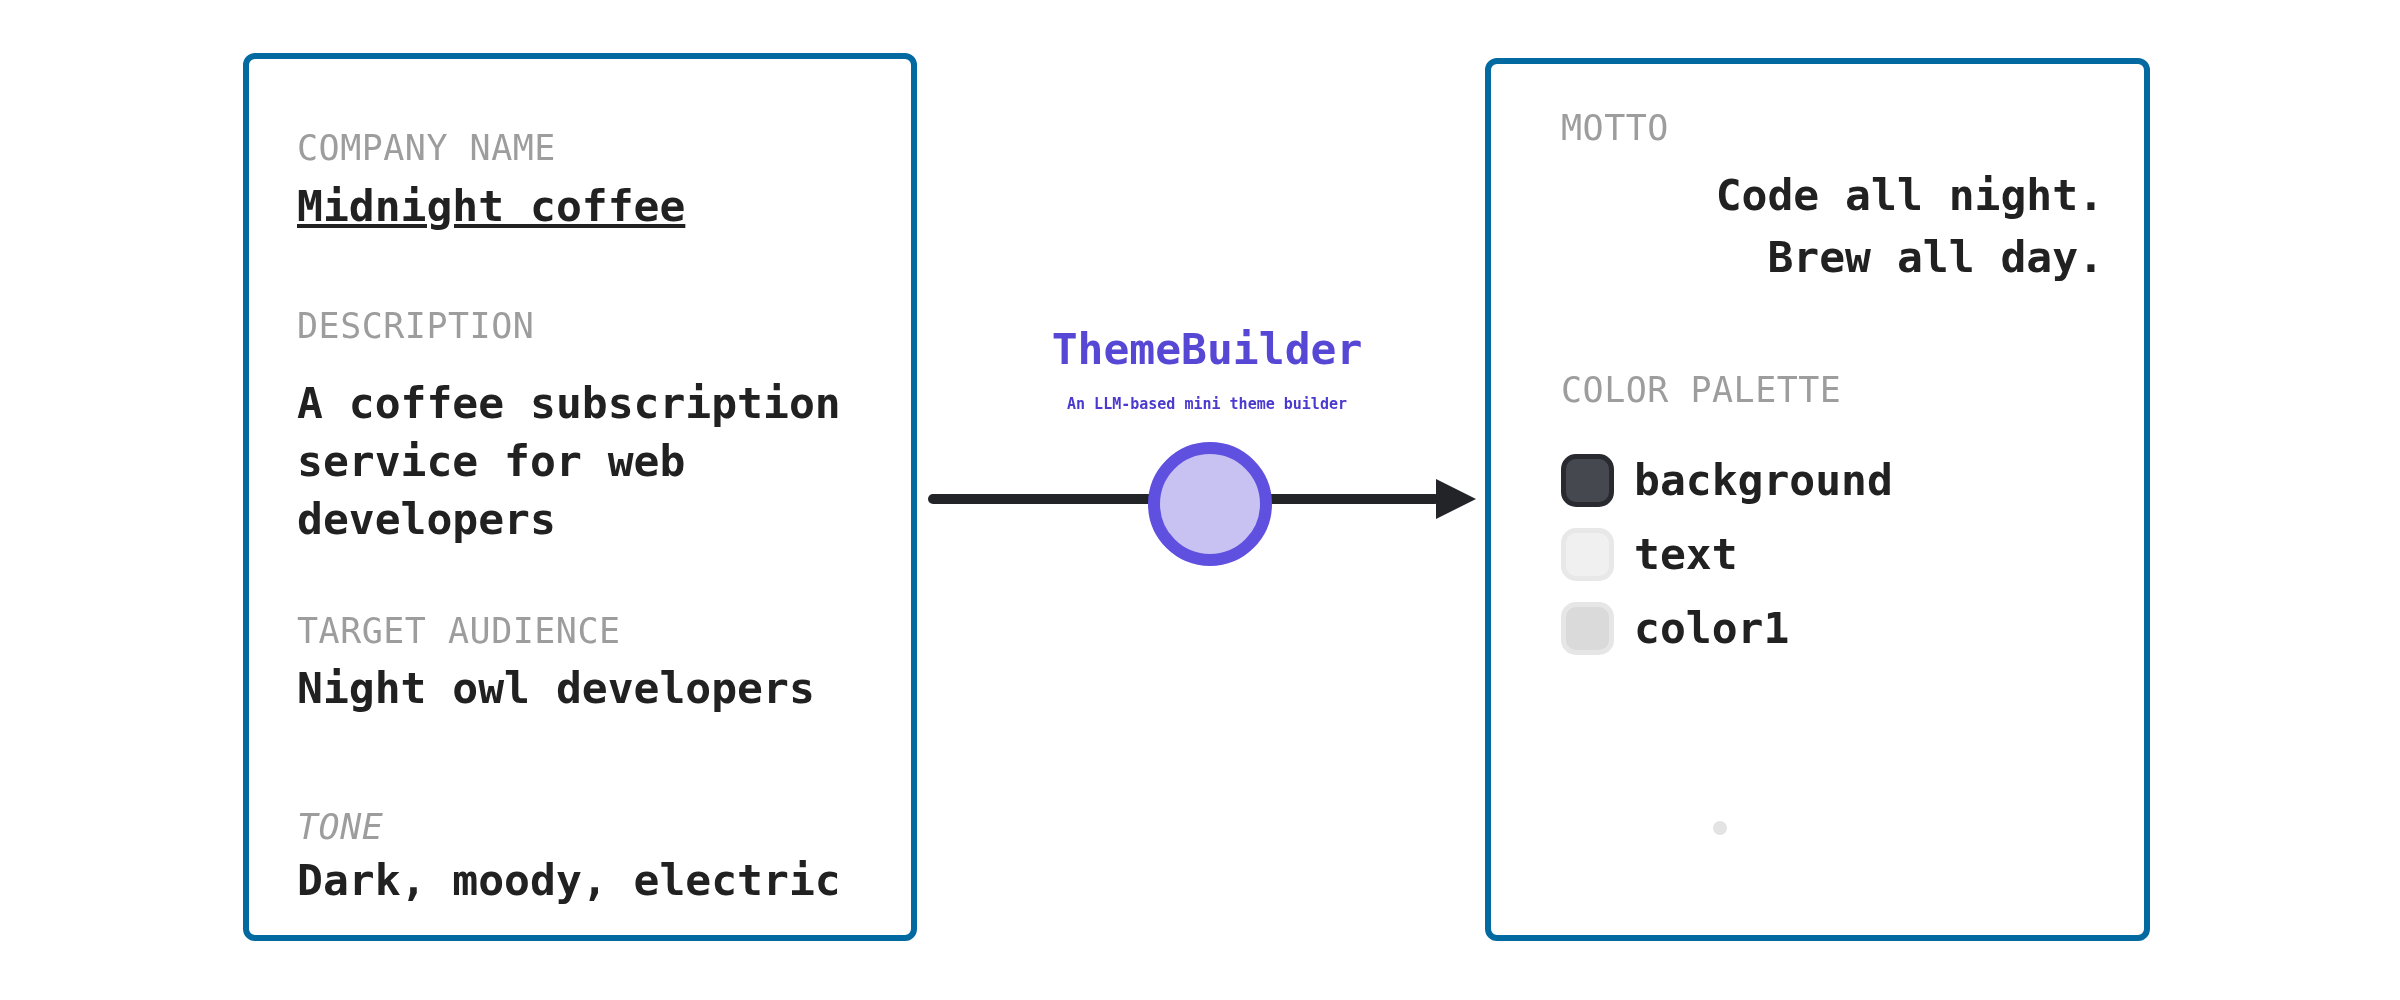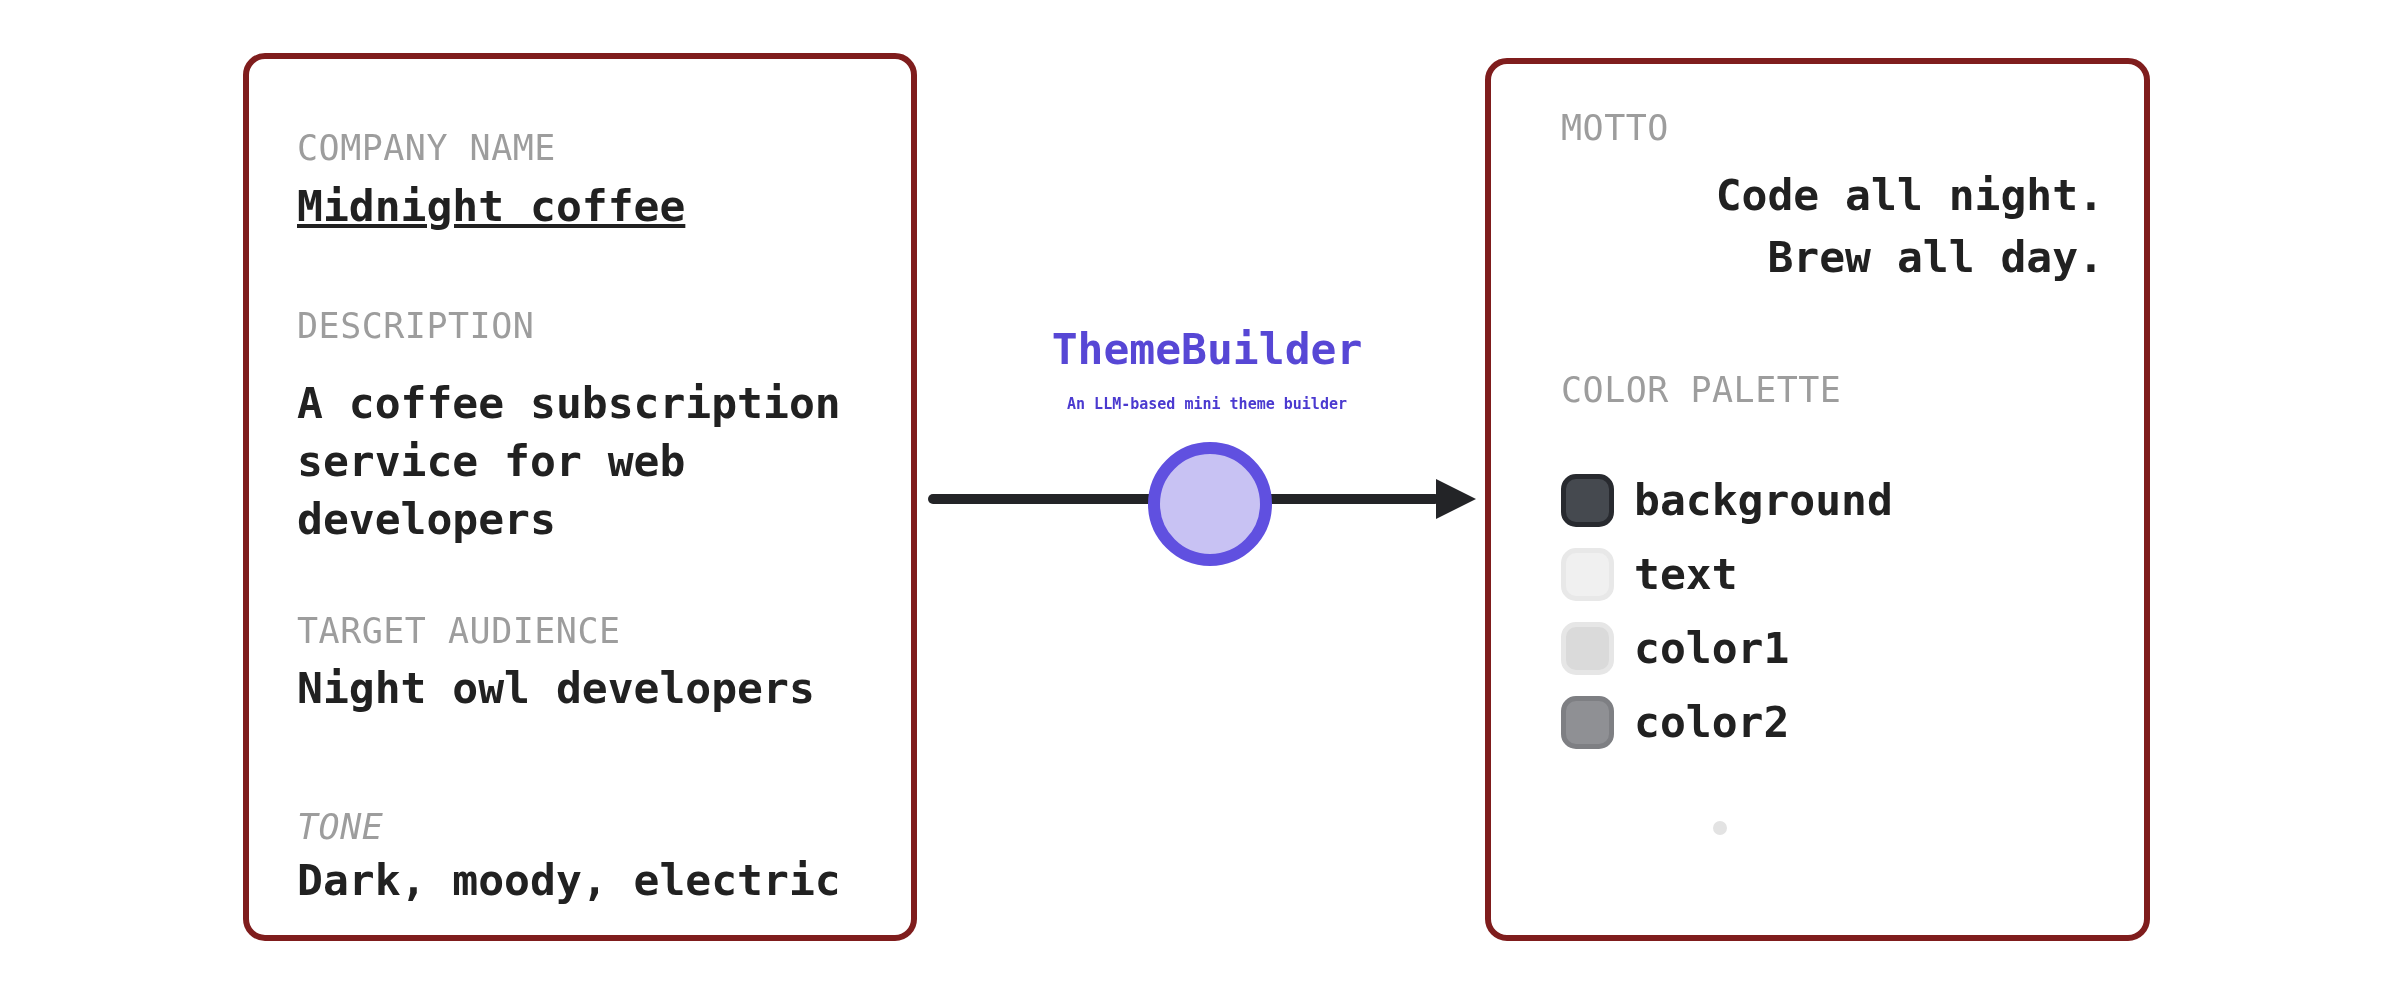--- a/index.html
+++ b/index.html
@@ -10,22 +10,22 @@
     position: relative;
     overflow: hidden;
   }
   .canvas { position: absolute; inset: 0; }
 
   
   .card {
     position: absolute;
     box-sizing: border-box;
     background: #ffffff;
-    border: 6px solid #7f1d1d;
-    border-radius: 22px;
+    border: 6px solid #0369a1;
+    border-radius: 12px;
   }
   .input-card  { left: 243px;  top: 53px; width: 674px; height: 888px; padding: 67px 40px 0 48px; }
   .output-card { left: 1485px; top: 58px; width: 665px; height: 883px; padding: 42px 40px 0 70px; }
 
   .label {
     font-size: 35px;
     line-height: 44px;
     color: #9d9d9d;
     letter-spacing: 0.5px;
     white-space: nowrap;
@@ -42,21 +42,21 @@
   .f-label-2 { margin-top: 69px; }
   .f-value-2 { margin-top: 26px; }
   .f-label-3 { margin-top: 61px; }
   .f-value-3 { margin-top: 6px; }
   .f-label-4 { margin-top: 88px; font-style: italic; }
   .f-value-4 { margin-top: 2px; }
 
   
   .motto { margin-top: 14px; line-height: 62px; text-align: right; }
   .palette-label { margin-top: 80px; }
-  .palette { margin-top: 62px; }
+  .palette { margin-top: 42px; }
   .swatch-row { display: flex; align-items: center; height: 53px; margin-bottom: 21px; }
   .swatch {
     box-sizing: border-box;
     width: 53px; height: 53px;
     border: 5px solid transparent;
     border-radius: 15px;
     margin-right: 20px;
     flex: 0 0 auto;
   }
   .swatch-name { font-size: 43px; font-weight: bold; color: #212121; line-height: 53px; }
@@ -151,22 +151,18 @@
         <span class="swatch-name">background</span>
       </div>
       <div class="swatch-row">
         <span class="swatch" style="background-color: rgb(240, 240, 240); border-color: rgb(232, 232, 232);"></span>
         <span class="swatch-name">text</span>
       </div>
       <div class="swatch-row">
         <span class="swatch" style="background-color: rgb(218, 218, 218); border-color: rgb(230, 230, 230);"></span>
         <span class="swatch-name">color1</span>
       </div>
-      <div class="swatch-row">
-        <span class="swatch" style="background-color: rgb(143, 144, 148); border-color: rgb(126, 127, 131);"></span>
-        <span class="swatch-name">color2</span>
-      </div>
     </div>
 
     <div class="dot" style="background-color: rgb(227, 227, 227);"></div>
   </section>
 
 </div>
 
 </body></html>

